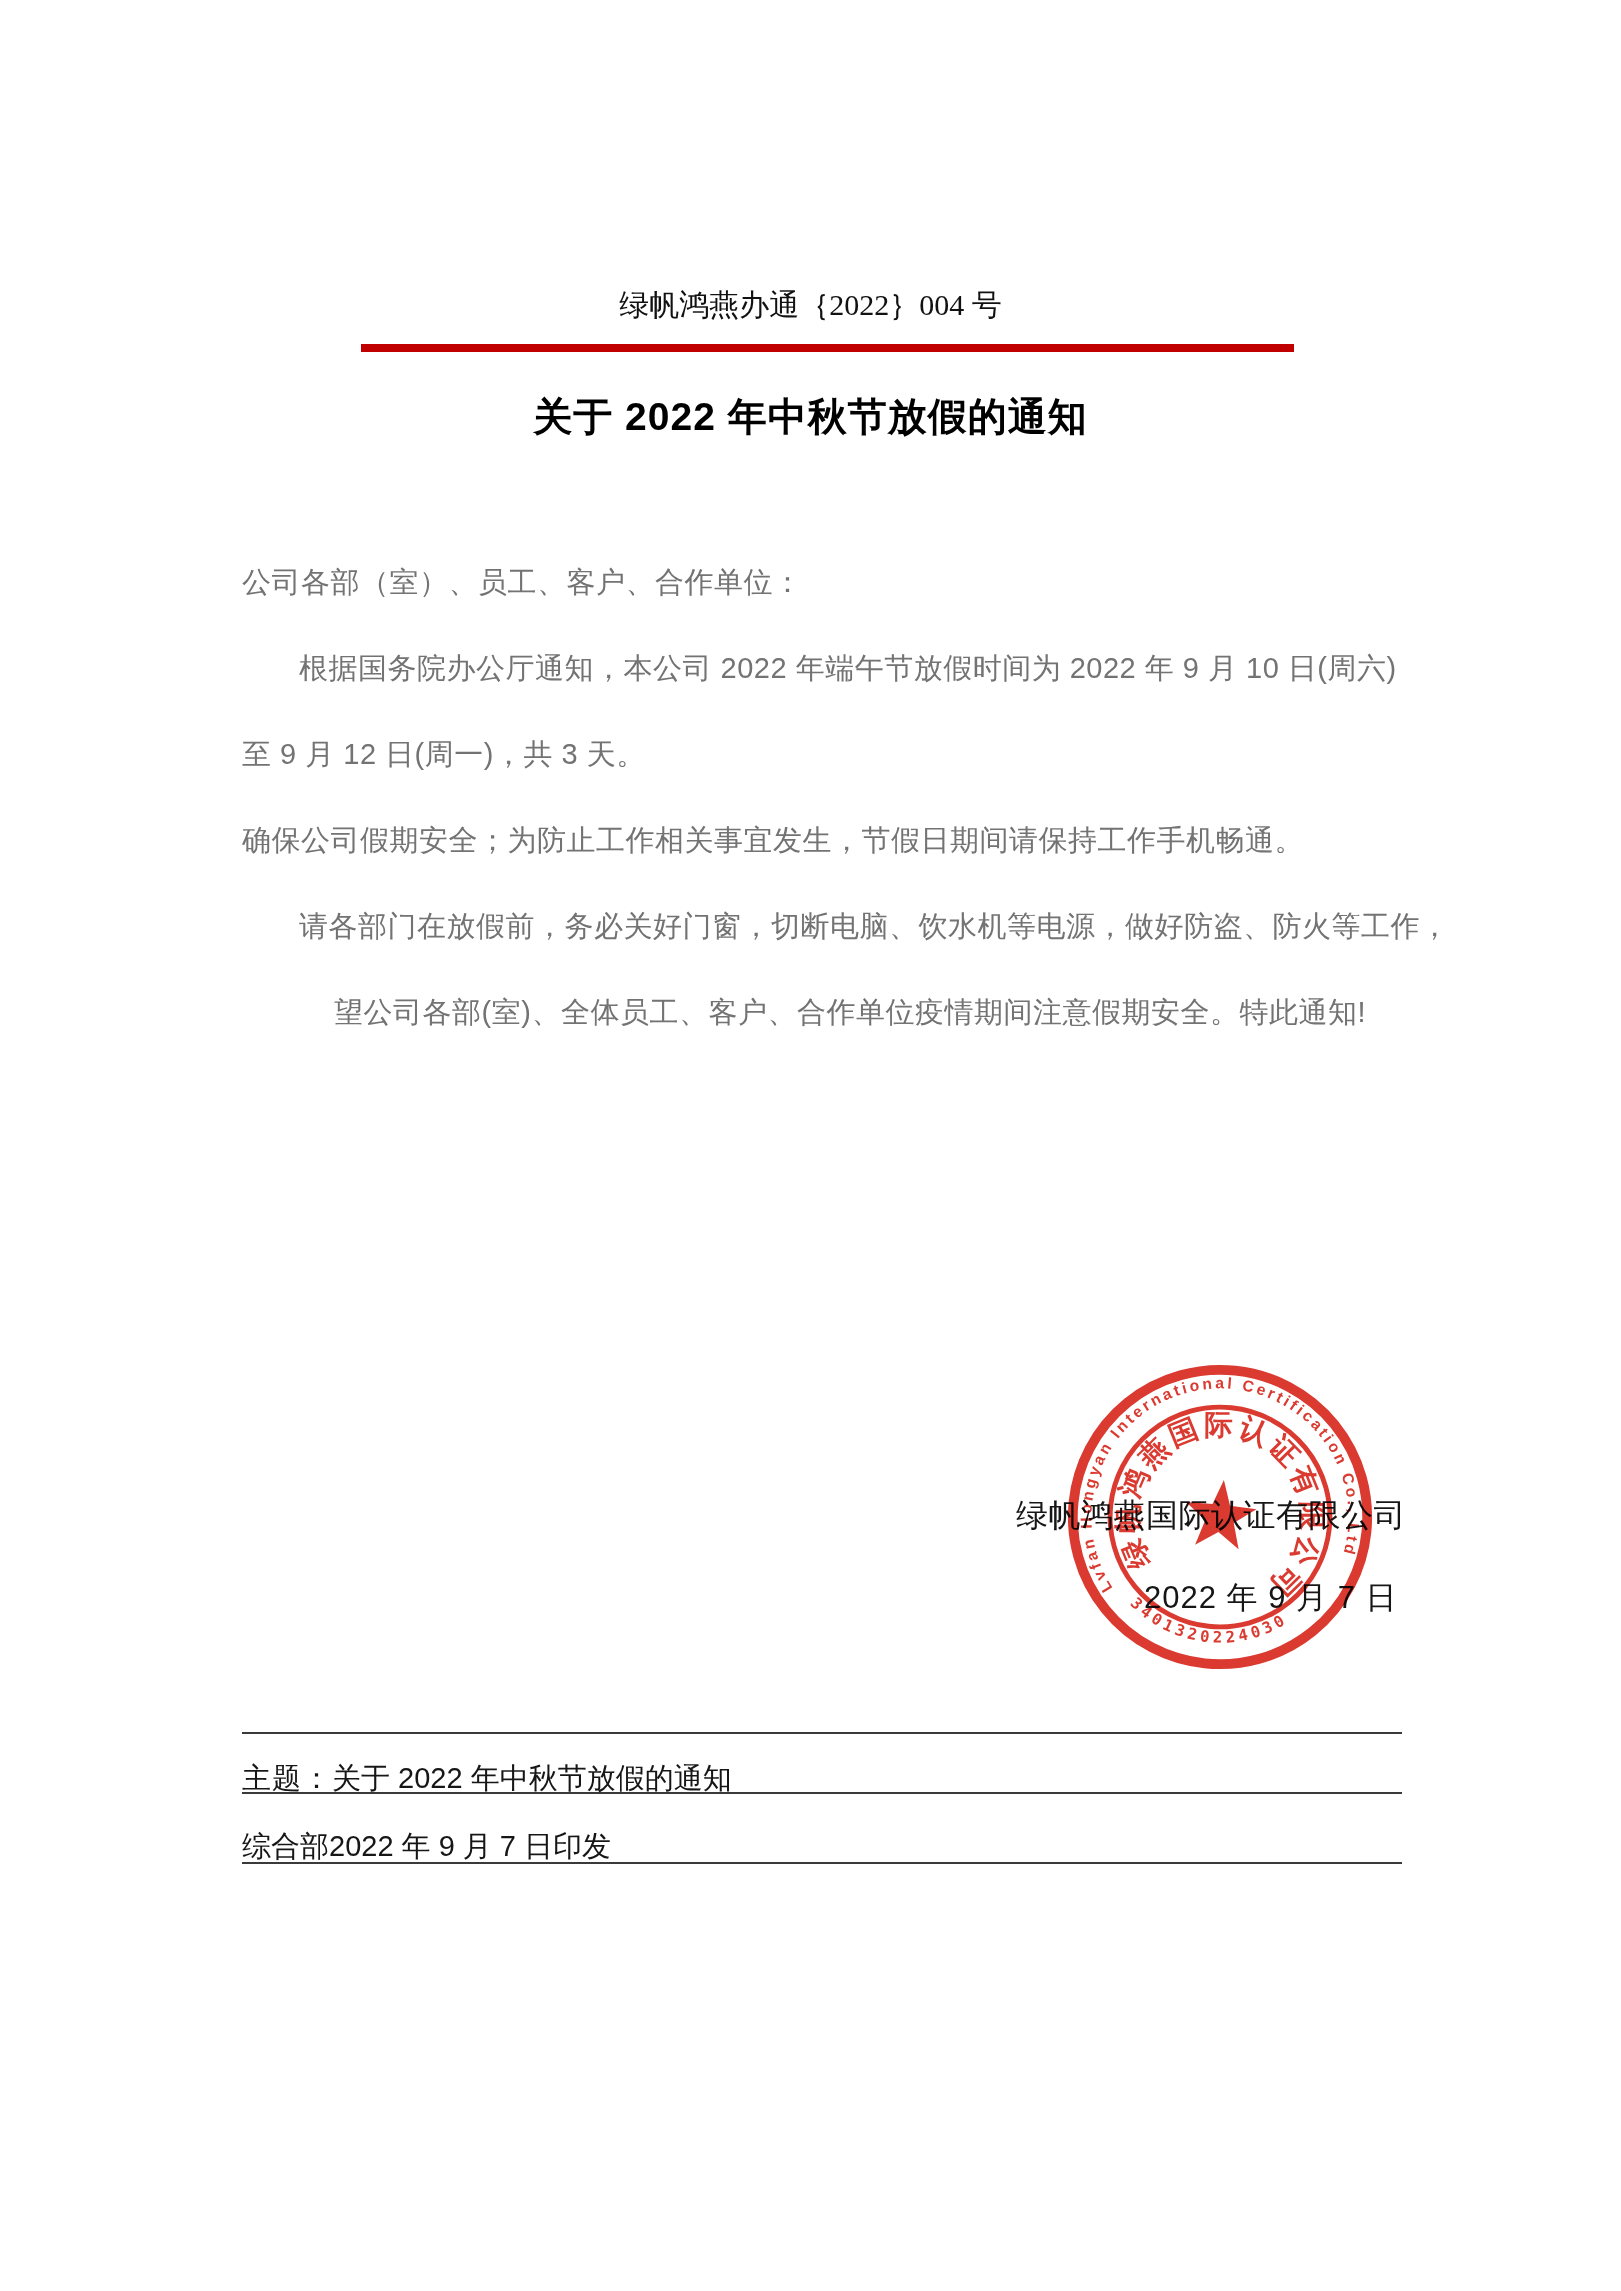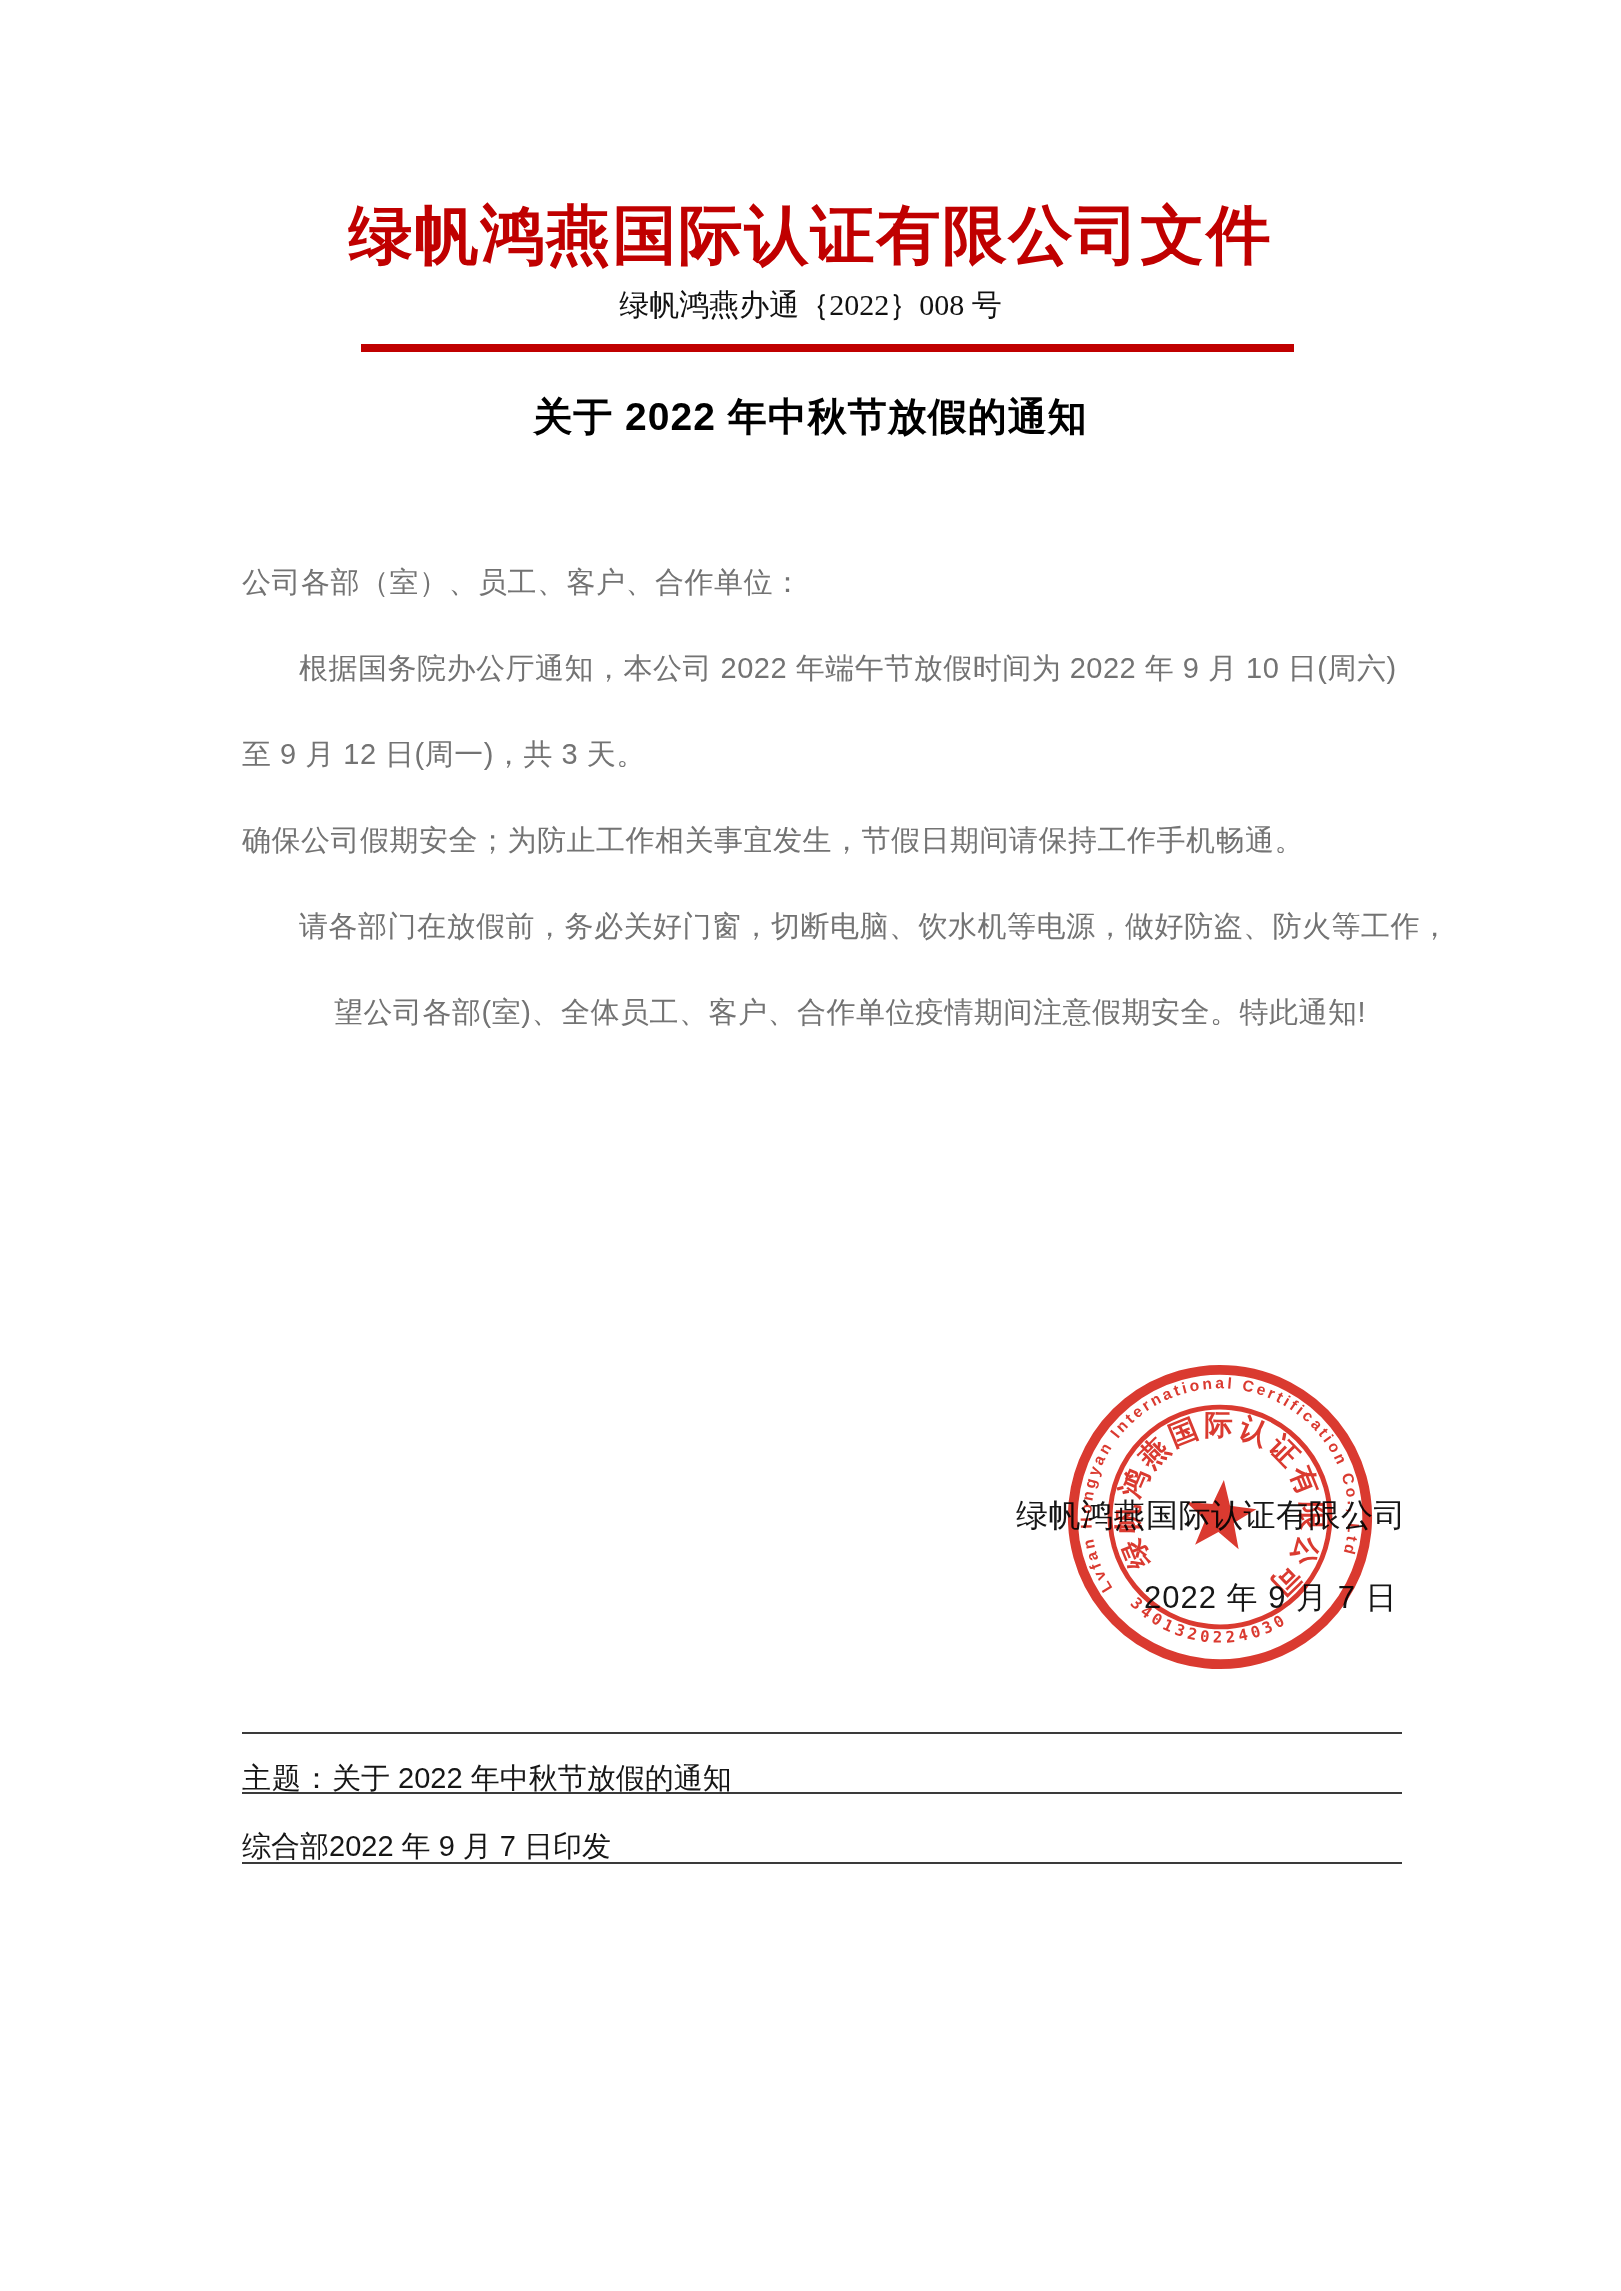--- a/index.html
+++ b/index.html
@@ -118,22 +118,21 @@
     display: flex; justify-content: flex-start;
     padding-right: 64px;
   }
   .f-label { letter-spacing: 1px; }
 </style>
 </head>
 <body>
 
 <div class="page">
 
-  <div class="org-title">绿帆鸿燕国际认证有限公司文件</div>
-  <div class="doc-number">绿帆鸿燕办通｛2022｝008 号</div>
+  <div class="doc-number">绿帆鸿燕办通｛2022｝004 号</div>
   <div class="red-rule"></div>
 
   <div class="notice-title">关于 2022 年中秋节放假的通知</div>
 
   <div class="body-block">
     <div class="bline">公司各部（室）、员工、客户、合作单位：</div>
     <div class="bline indent">根据国务院办公厅通知，本公司 2022 年端午节放假时间为 2022 年 9 月 10 日(周六)</div>
     <div class="bline">至 9 月 12 日(周一)，共 3 天。</div>
     <div class="bline">确保公司假期安全；为防止工作相关事宜发生，节假日期间请保持工作手机畅通。</div>
     <div class="bline indent">请各部门在放假前，务必关好门窗，切断电脑、饮水机等电源，做好防盗、防火等工作，</div>

